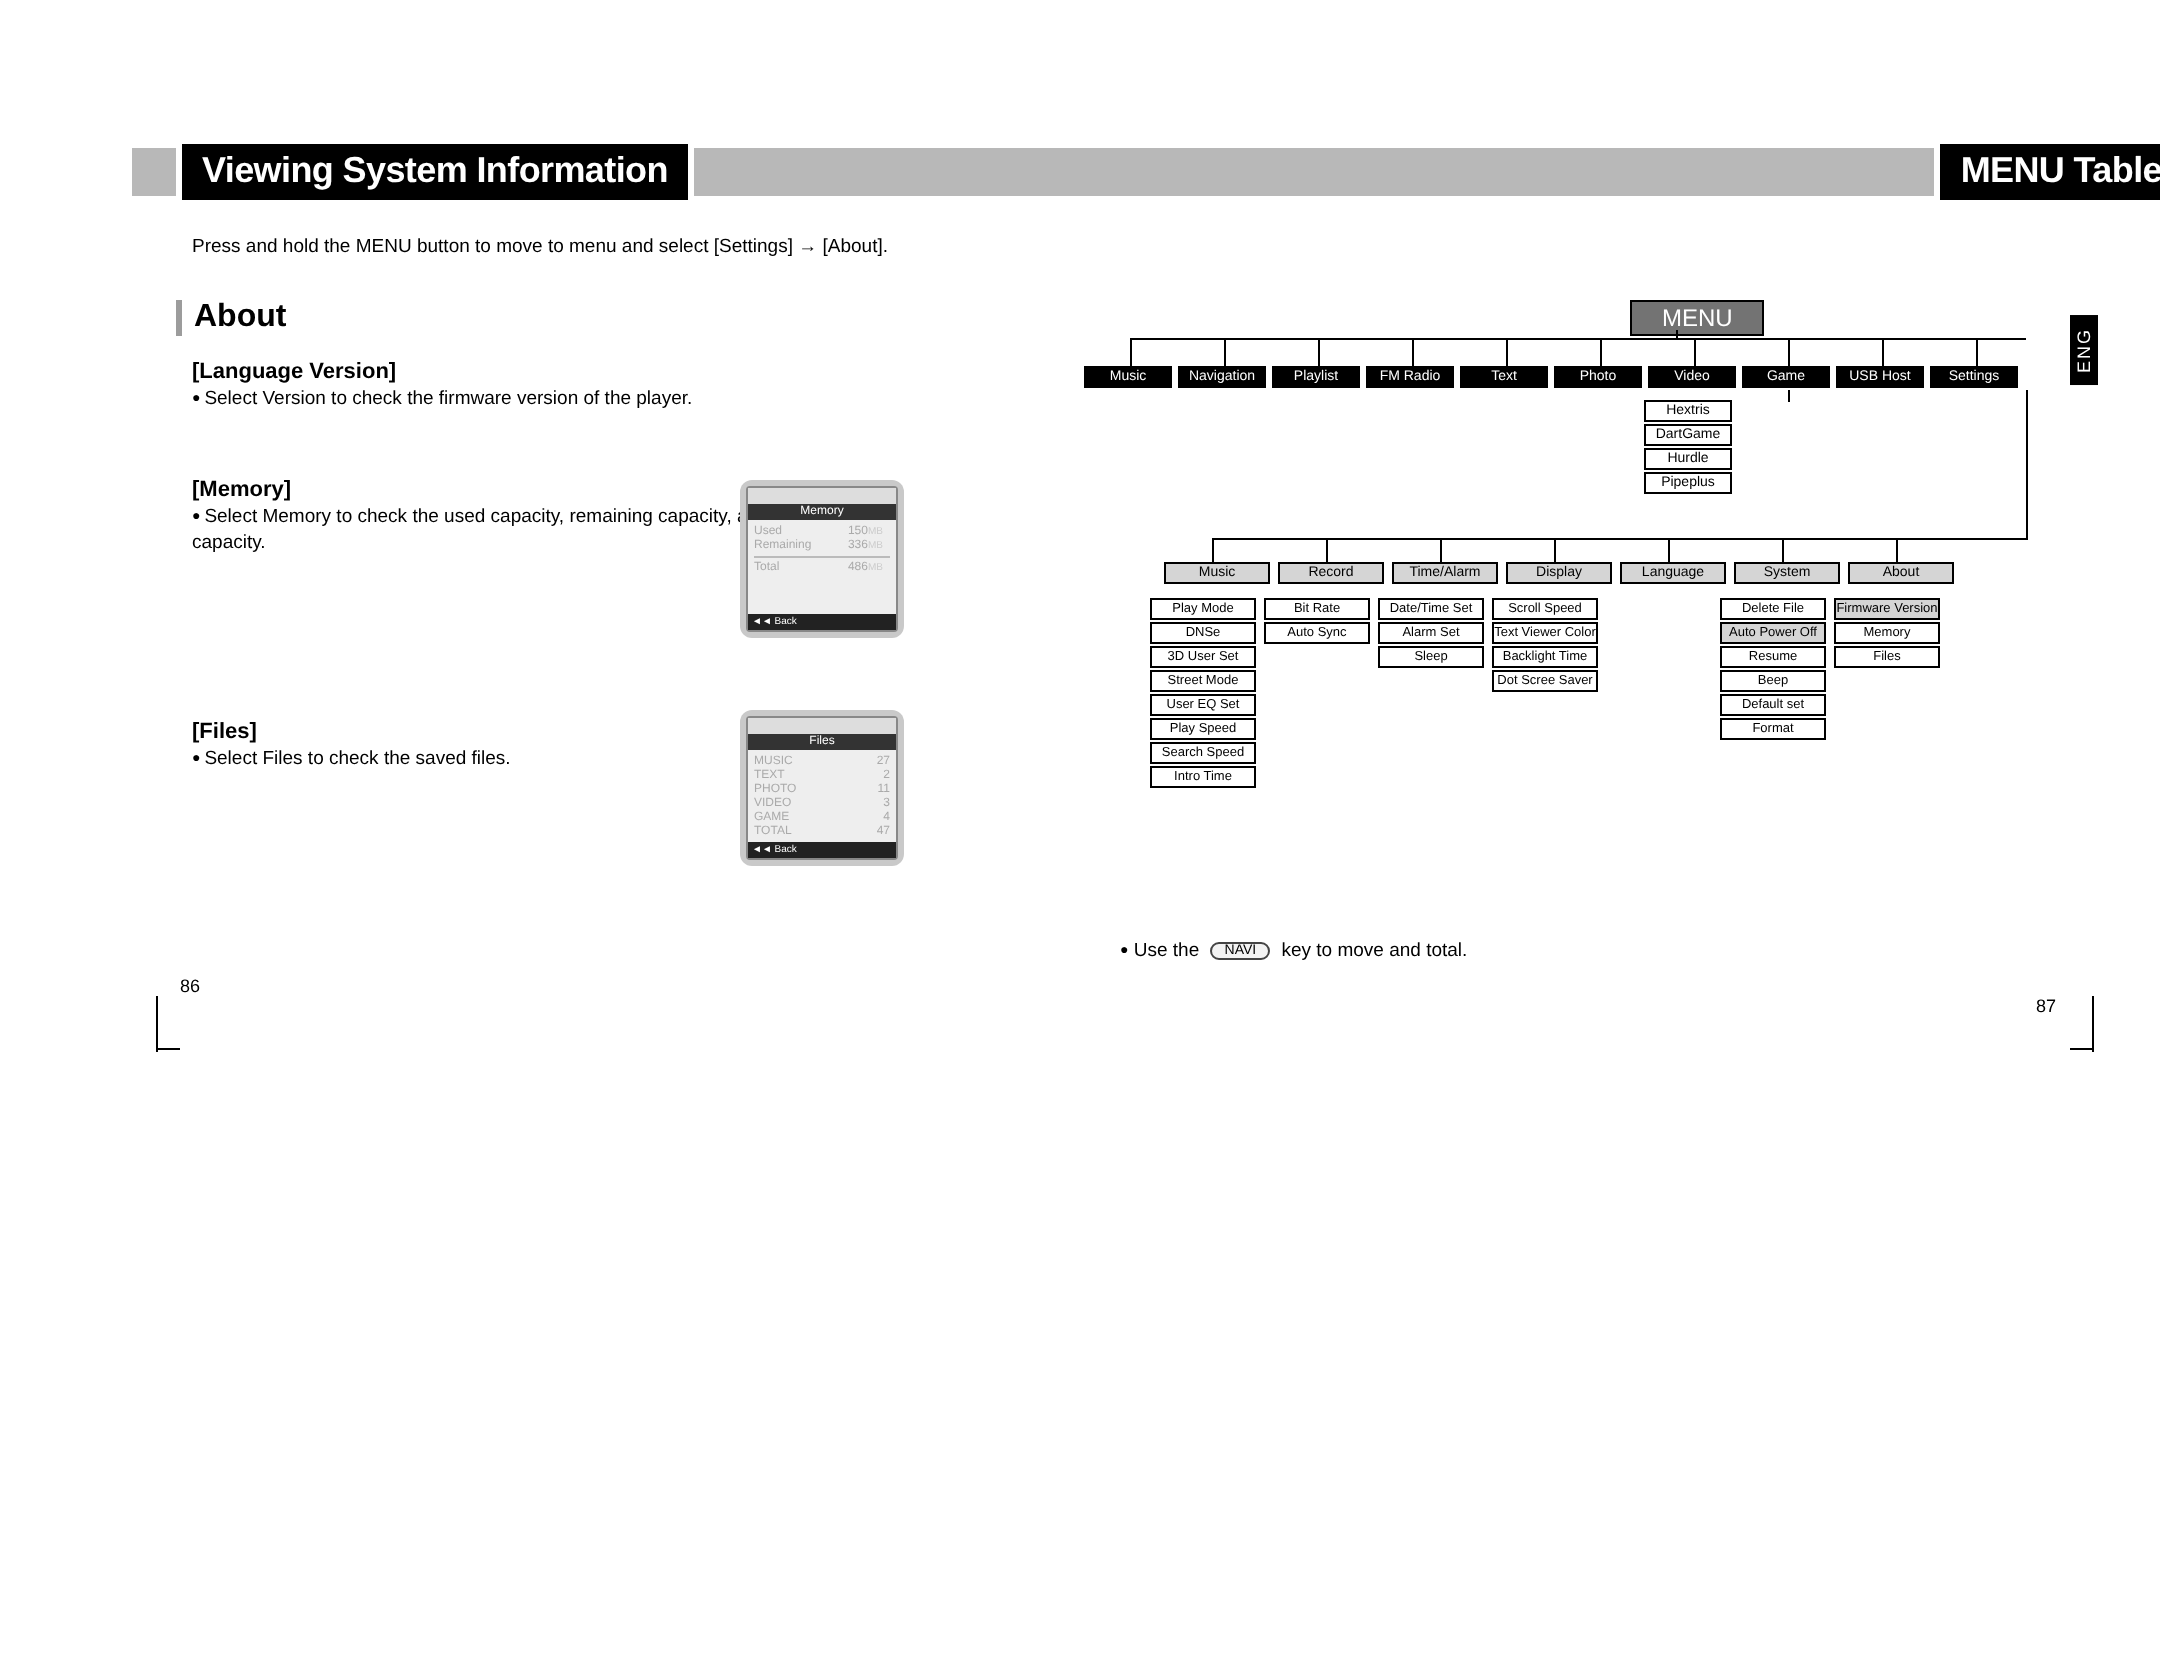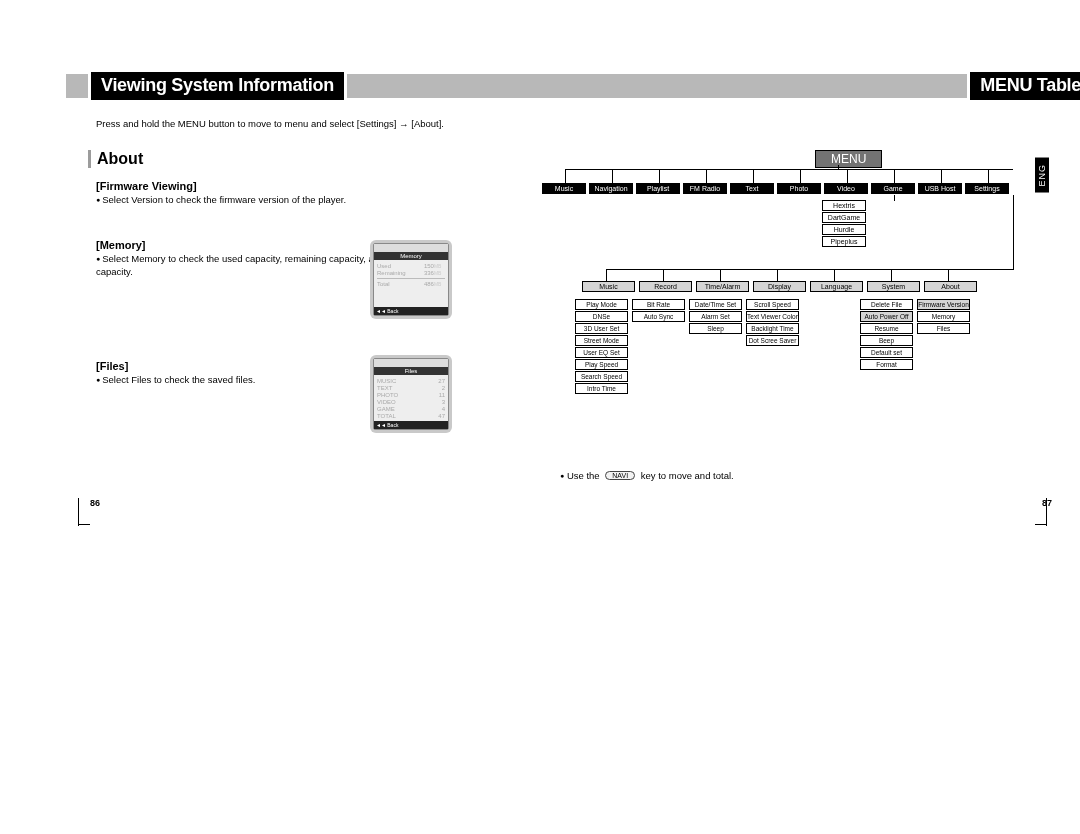--- a/index.html
+++ b/index.html
@@ -43,22 +43,22 @@
   .row1 { margin-left: 0; }
   .gamecol { position: absolute; left: 280px; top: 17px; display: flex; flex-direction: column; gap: 1px; }
   .gamecol .node { width: 44px; }
   .row2wrap { position: absolute; top: 98px; left: 40px; }
   .subcols { position: absolute; top: 116px; left: 33px; display: flex; gap: 4px; align-items: flex-start; }
   .subcol { display: flex; flex-direction: column; gap: 1px; }
   .subcol .node { width: 53px; font-size: 6.5px; }
 
   .footer-note { position: absolute; left: 560px; top: 470px; font-size: 9.5px; }
   .navi-pill { display: inline-block; font-size: 7px; padding: 0 6px; border: 1px solid #444; border-radius: 6px; margin: 0 3px; vertical-align: 1px; background: #f3f3f3; }
-  .page-num-l { position: absolute; left: 90px; top: 498px; font-size: 9px; color: #000; font-weight: bold; }
-  .page-num-r { position: absolute; right: 28px; top: 498px; font-size: 9px; color: #000; font-weight: bold; }
+  .page-num-l { position: absolute; left: 90px; top: 488px; font-size: 9px; color: #000; }
+  .page-num-r { position: absolute; right: 52px; top: 498px; font-size: 9px; color: #000; }
   .crop-l { position: absolute; left: 78px; top: 498px; width: 1px; height: 28px; background: #000; }
   .crop-l::after { content: ""; position: absolute; left: 0; top: 26px; width: 12px; height: 1px; background: #000; }
   .crop-r { position: absolute; right: 33px; top: 498px; width: 1px; height: 28px; background: #000; }
   .crop-r::after { content: ""; position: absolute; right: 0; top: 26px; width: 12px; height: 1px; background: #000; }
 
   
   .line { position: absolute; background: #000; }
 </style>
 </head>
 <body>
@@ -71,21 +71,21 @@
     </div>
   <div class="title-right-wrap">
       <div class="title-block right">MENU Table</div>
     </div>
 </div>
 
 <div class="subnote">Press and hold the MENU button to move to menu and select [Settings] → [About].</div>
 
 <div class="left-col">
   <div class="about-h">About</div>
-  <div class="section-h">[Firmware Viewing]</div>
+  <div class="section-h">[Language Version]</div>
   <div class="bullet">Select Version to check the firmware version of the player.</div>
   <div class="memory-sec">
     <div class="section-h">[Memory]</div>
     <div class="bullet">Select Memory to check the used capacity, remaining capacity, and total capacity.</div>
   </div>
   <div class="files-sec">
     <div class="section-h">[Files]</div>
     <div class="bullet">Select Files to check the saved files.</div>
   </div>
 </div>

